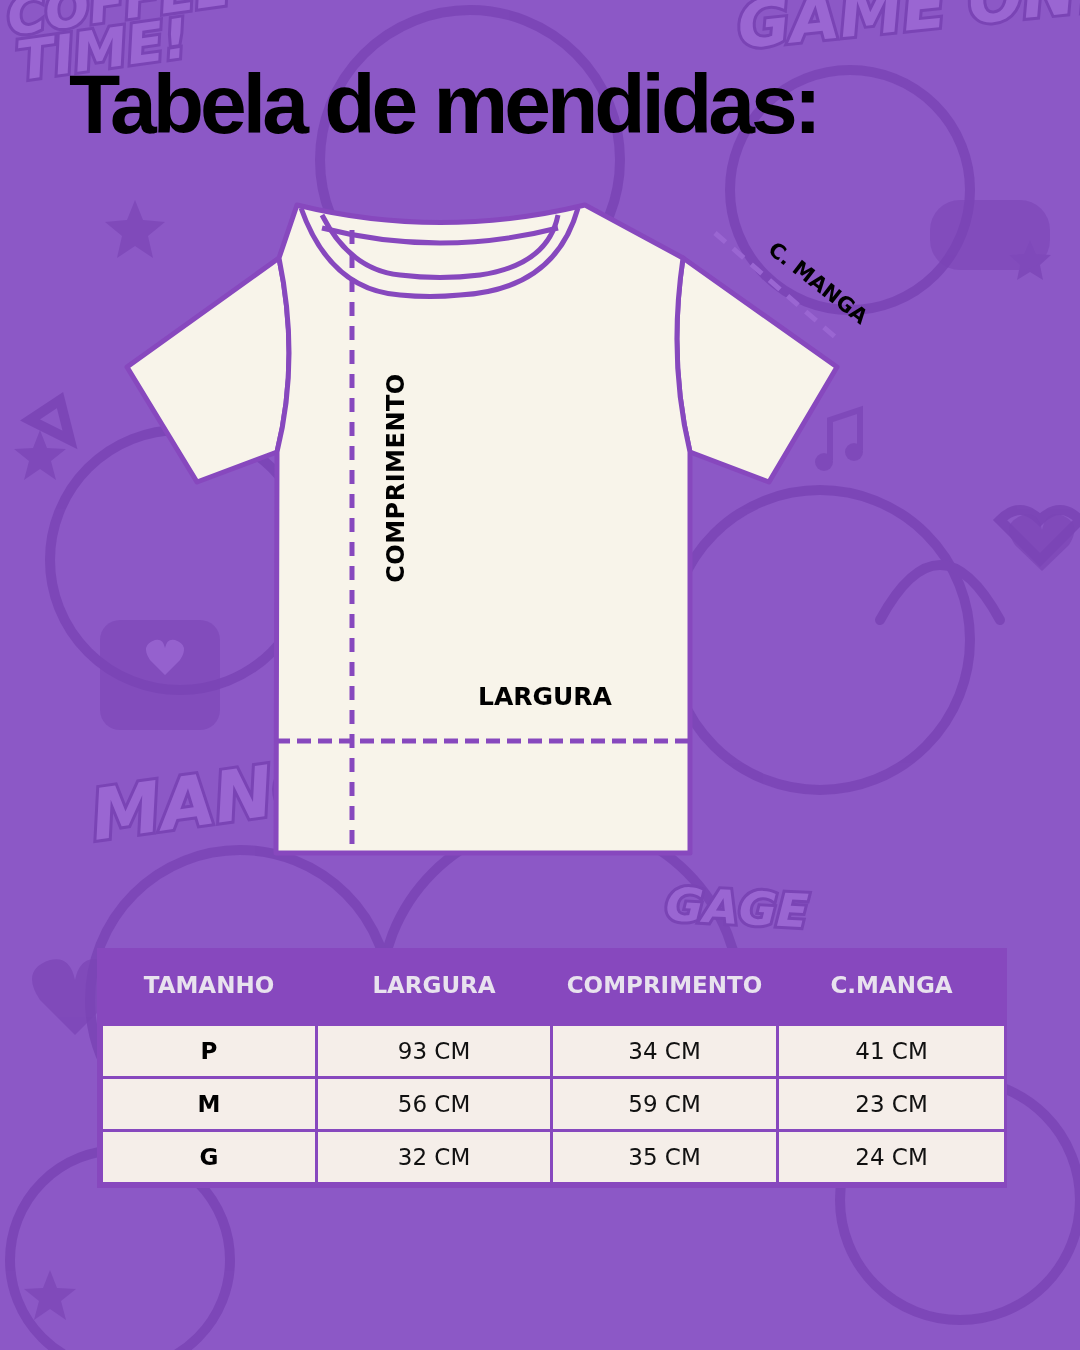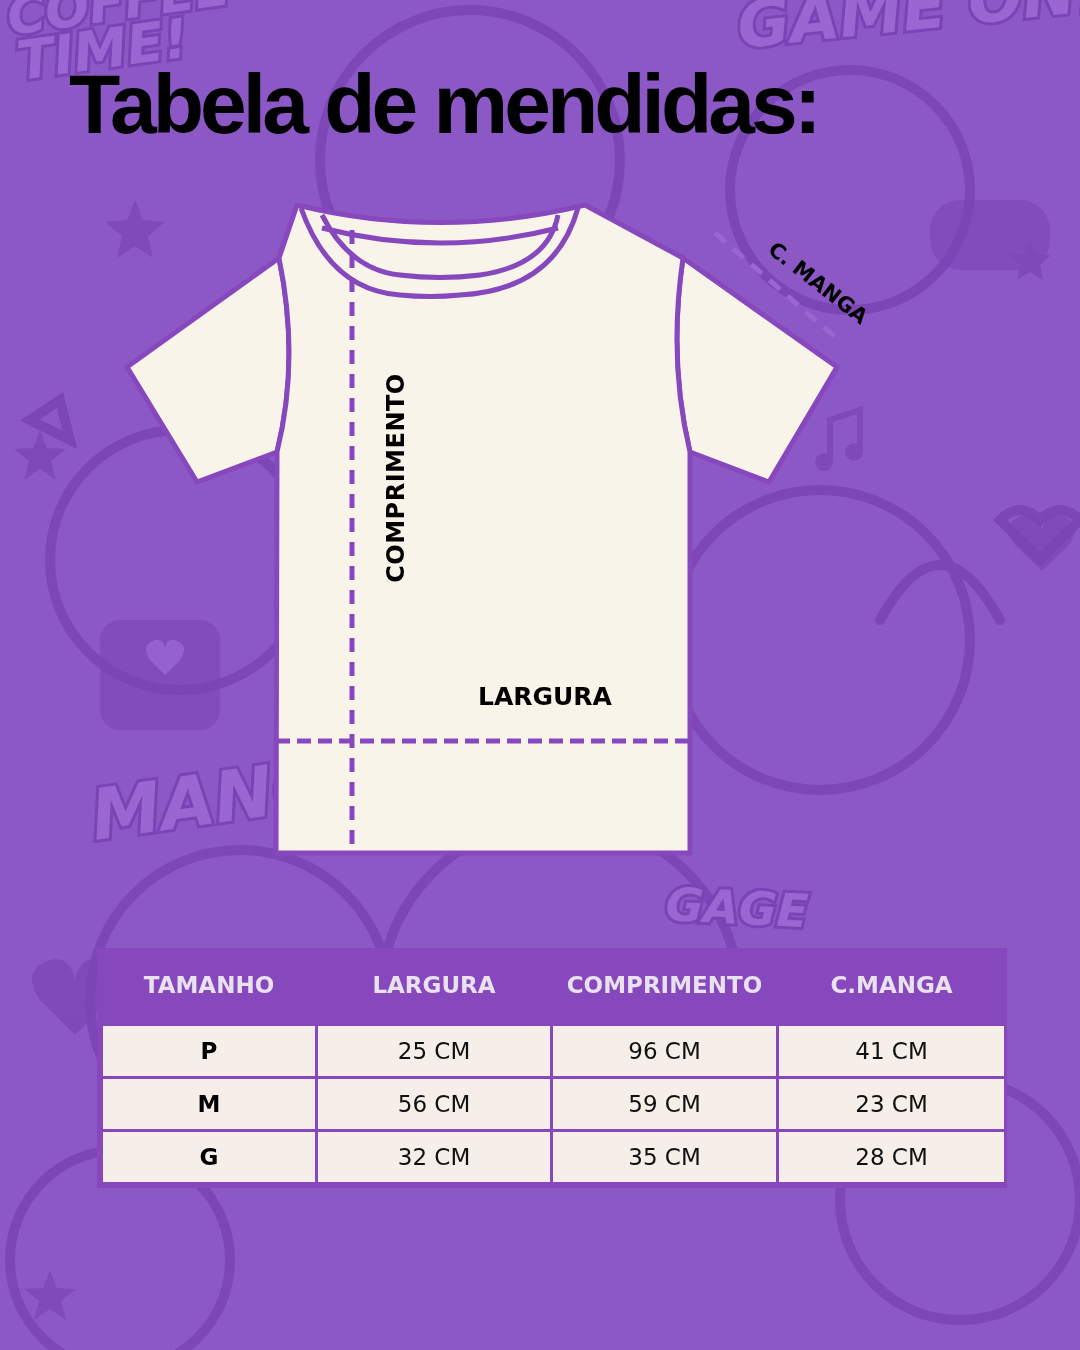--- a/index.html
+++ b/index.html
@@ -172,31 +172,31 @@
       <tr>
         <th>TAMANHO</th>
         <th>LARGURA</th>
         <th>COMPRIMENTO</th>
         <th>C.MANGA</th>
       </tr>
     </thead>
     <tbody>
       <tr>
         <td class="size">P</td>
-        <td>25 CM</td>
-        <td>96 CM</td>
+        <td>93 CM</td>
+        <td>34 CM</td>
         <td>41 CM</td>
       </tr>
       <tr>
         <td class="size">M</td>
         <td>56 CM</td>
         <td>59 CM</td>
         <td>23 CM</td>
       </tr>
       <tr>
         <td class="size">G</td>
         <td>32 CM</td>
         <td>35 CM</td>
-        <td>28 CM</td>
+        <td>24 CM</td>
       </tr>
     </tbody>
   </table>
 </div>
 
 </body></html>

